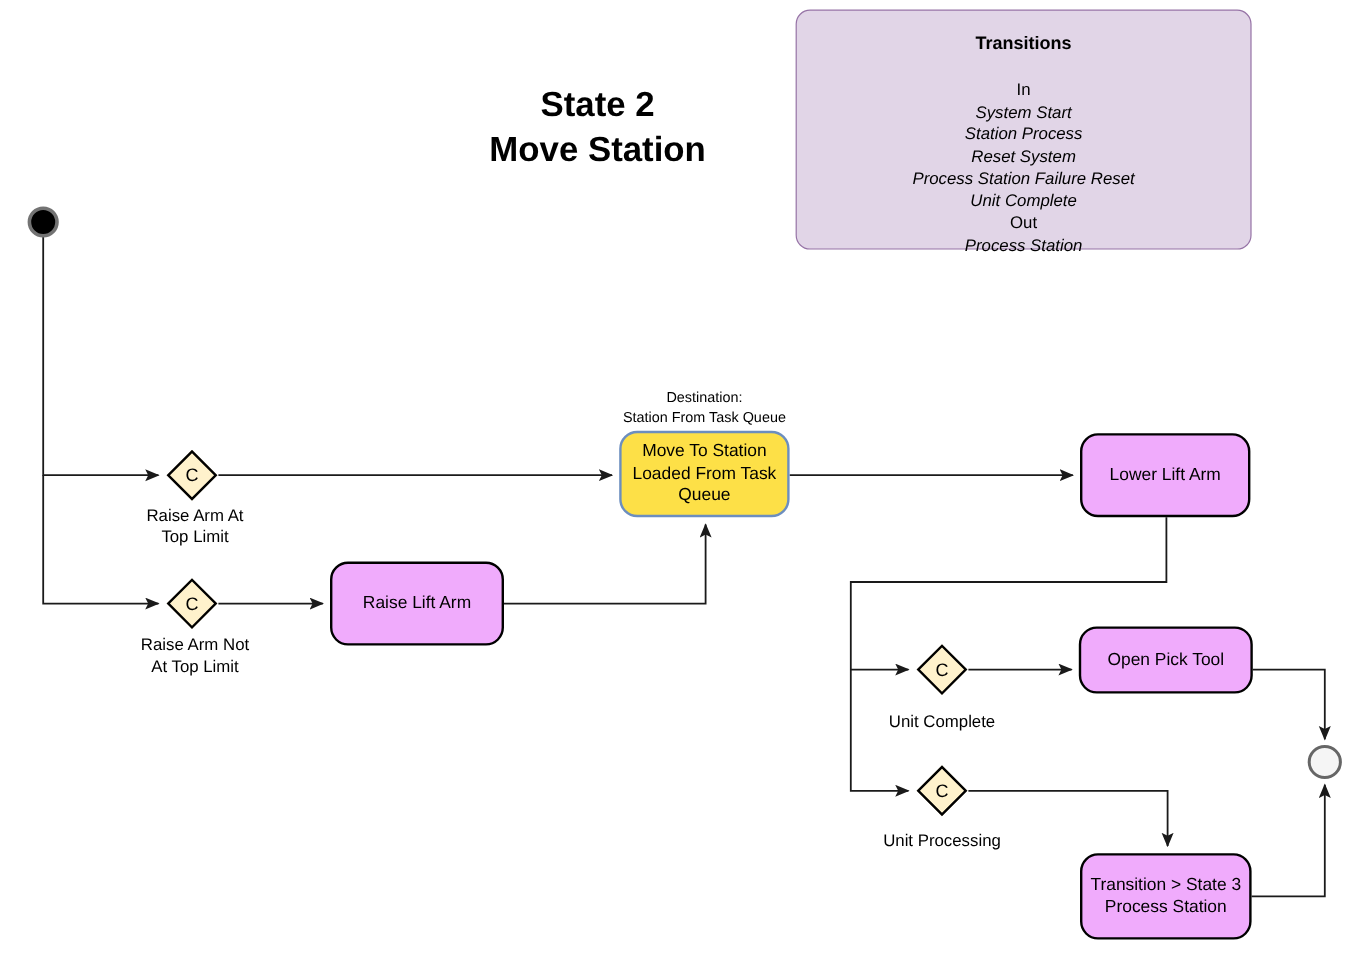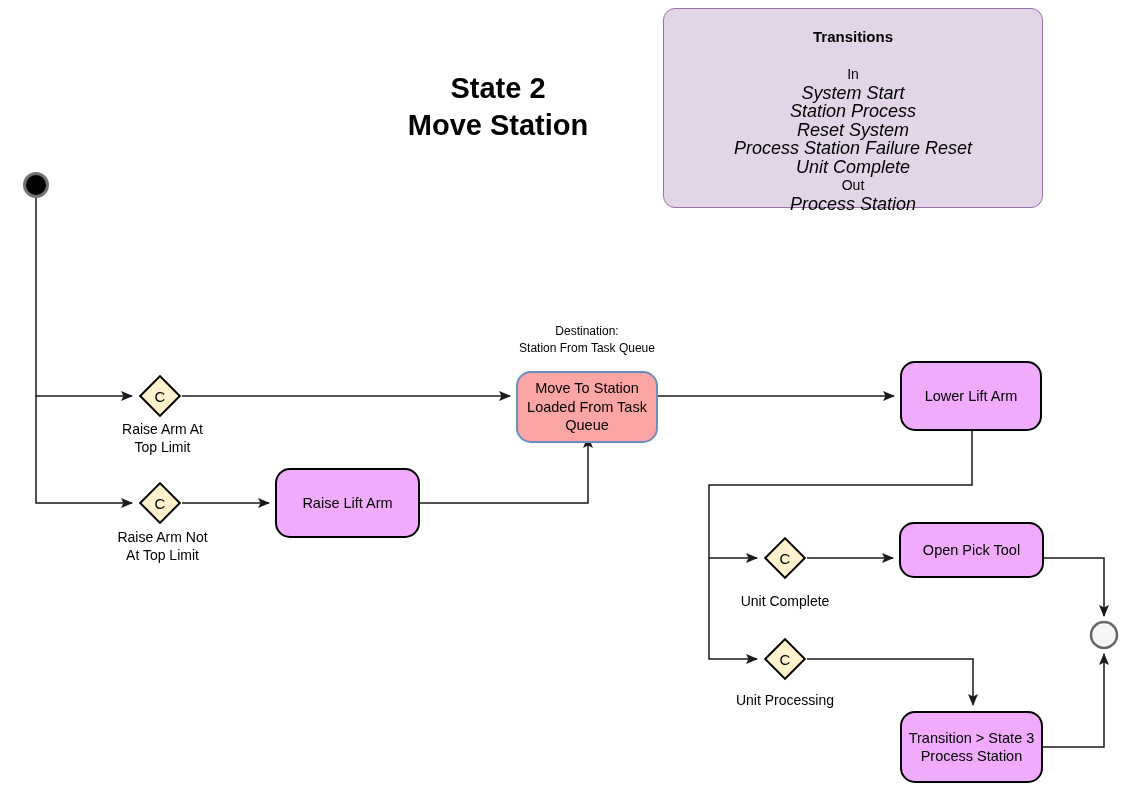--- a/index.html
+++ b/index.html
@@ -12,28 +12,28 @@
     position:absolute;left:350px;top:70px;width:296px;text-align:center;
     font-weight:bold;font-size:29px;line-height:37px;white-space:pre-line;
   }
   .panel{
     position:absolute;left:663px;top:8px;width:380px;height:200px;box-sizing:border-box;
     background:#E1D5E7;border:1.5px solid #9673A6;border-radius:12px;
     text-align:center;padding-top:19px;
   }
   .panel .p-title{font-weight:bold;font-size:15px;margin-bottom:20px;}
   .panel .hdr{font-size:14px;line-height:18.5px;}
-  .panel .itm{font-style:italic;font-size:18px;line-height:18.5px;}
+  .panel .itm{font-style:italic;font-size:14px;line-height:18.5px;}
   .node{
     position:absolute;display:flex;align-items:center;justify-content:center;
     text-align:center;font-size:14.5px;line-height:18.5px;box-sizing:border-box;
     border:2.5px solid #000;border-radius:15px;background:#f0abfc;
     padding:4px 6px;white-space:pre-line;
   }
-  .node.blue{background:#fca5a5;border:2.5px solid #6C8EBF;margin-top:12px;}
+  .node.blue{background:#fde047;border:2.5px solid #6C8EBF;}
   .diamond{position:absolute;width:44px;height:44px;}
   .diamond .shape{
     position:absolute;left:7px;top:7px;width:30px;height:30px;box-sizing:border-box;
     background:#FFF2CC;border:2.5px solid #000;transform:rotate(45deg);
   }
   .diamond .c{
     position:absolute;left:0;top:0;width:44px;height:44px;
     display:flex;align-items:center;justify-content:center;font-size:15px;
   }
   .flabel{

